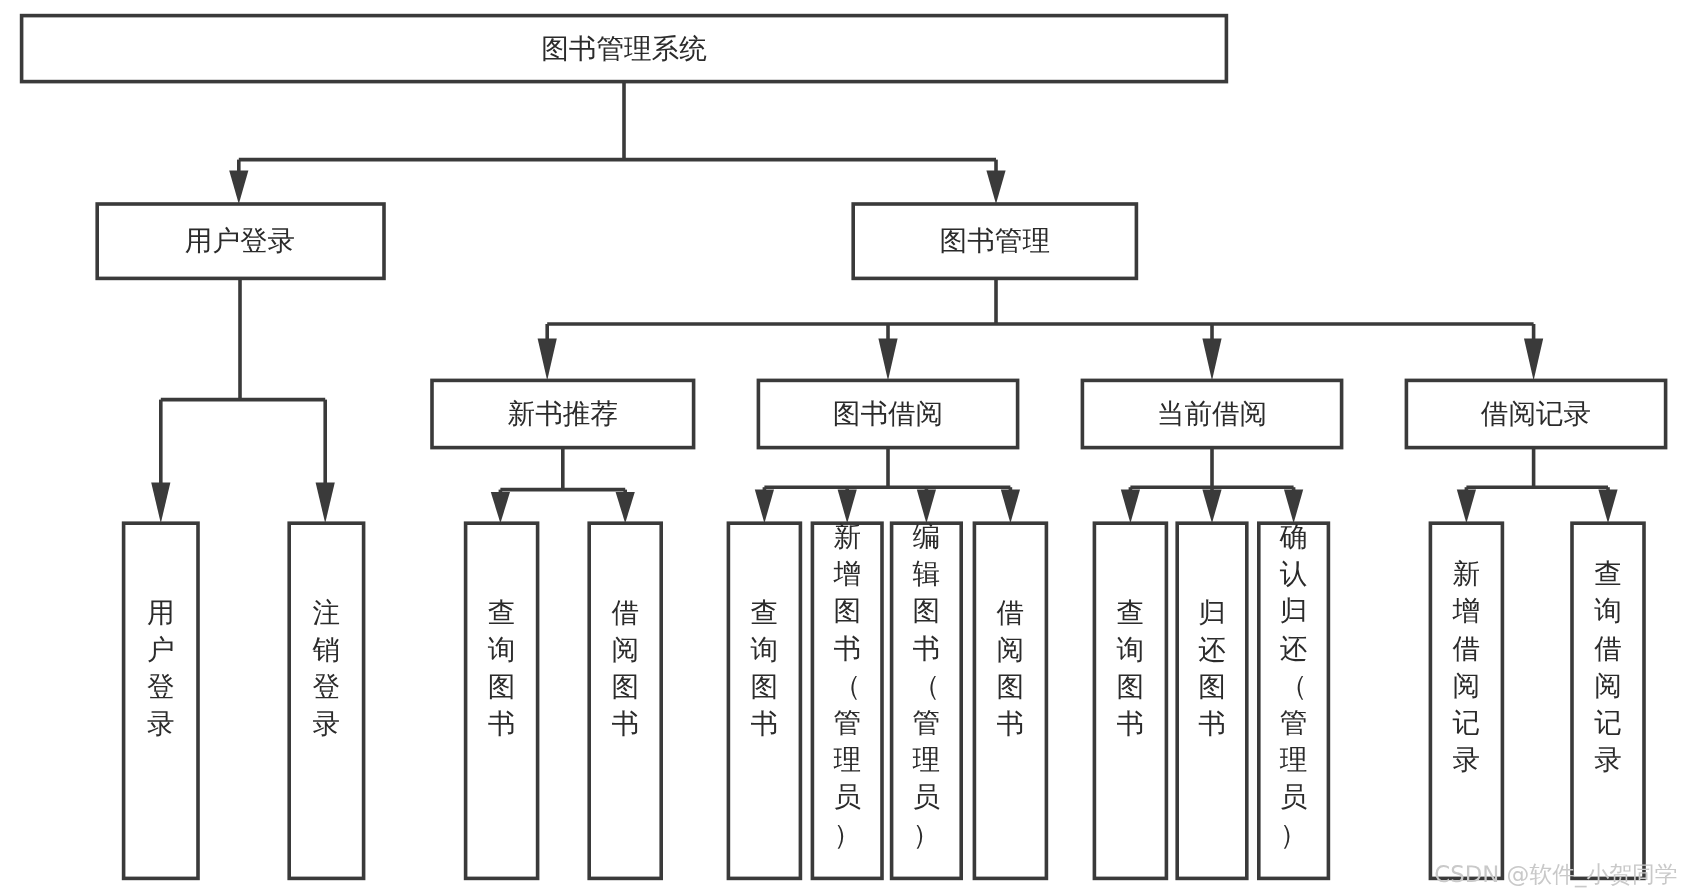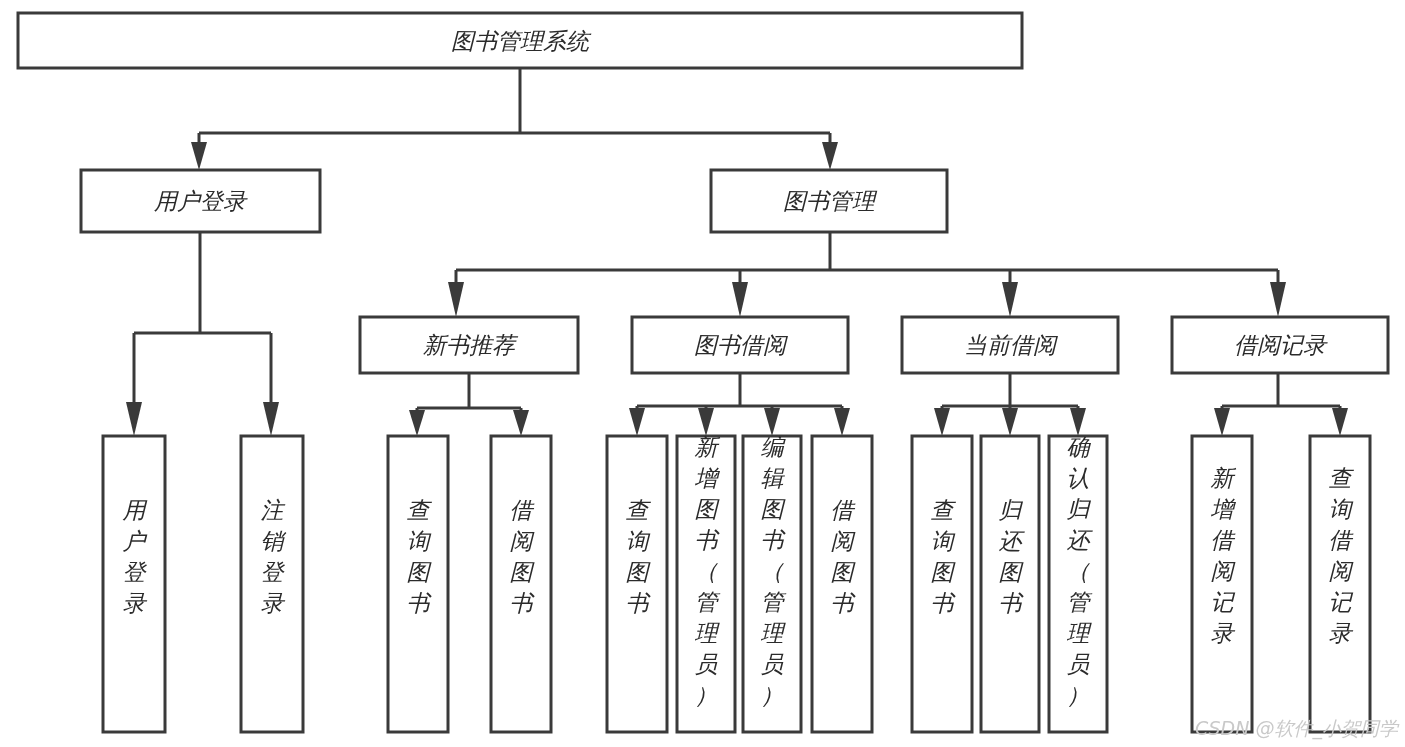--- a/index.html
+++ b/index.html
@@ -10,21 +10,20 @@
   }
   body {
     font-family: "DejaVu Sans", "Liberation Sans", sans-serif;
   }
   #diagram-root {
     position: relative;
     width: 1405px;
     height: 747px;
     background: #ffffff;
     overflow: hidden;
-    font-style: italic;
   }
   svg.diagram-svg {
     position: absolute;
     left: 0;
     top: 0;
     width: 1405px;
     height: 747px;
     display: block;
   }
   .node-box {

